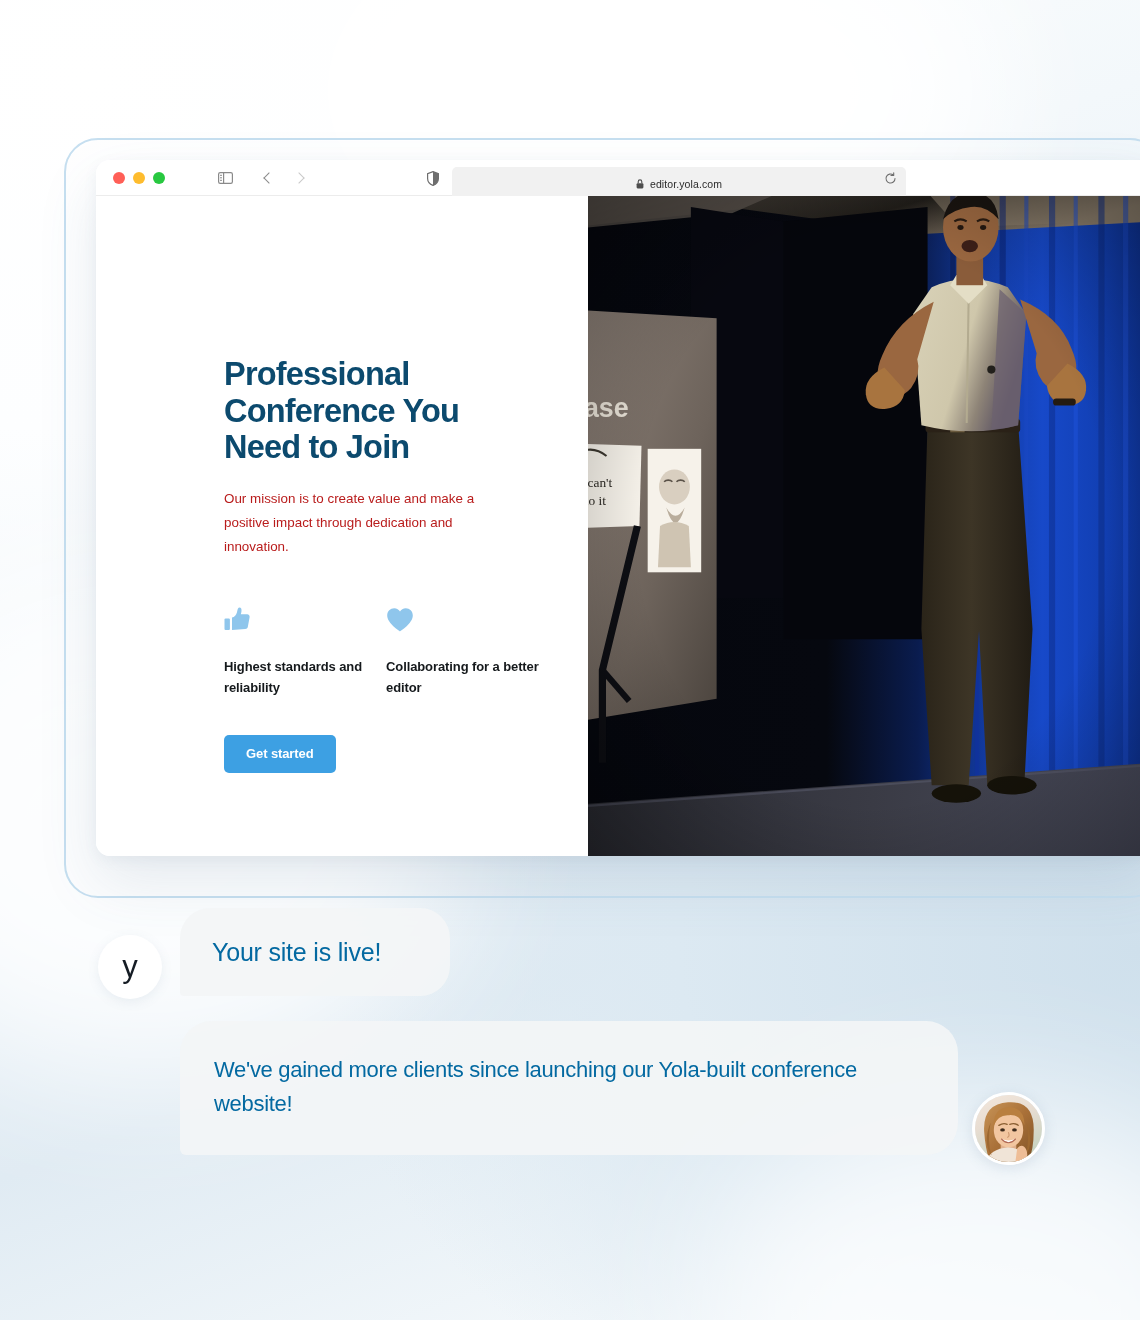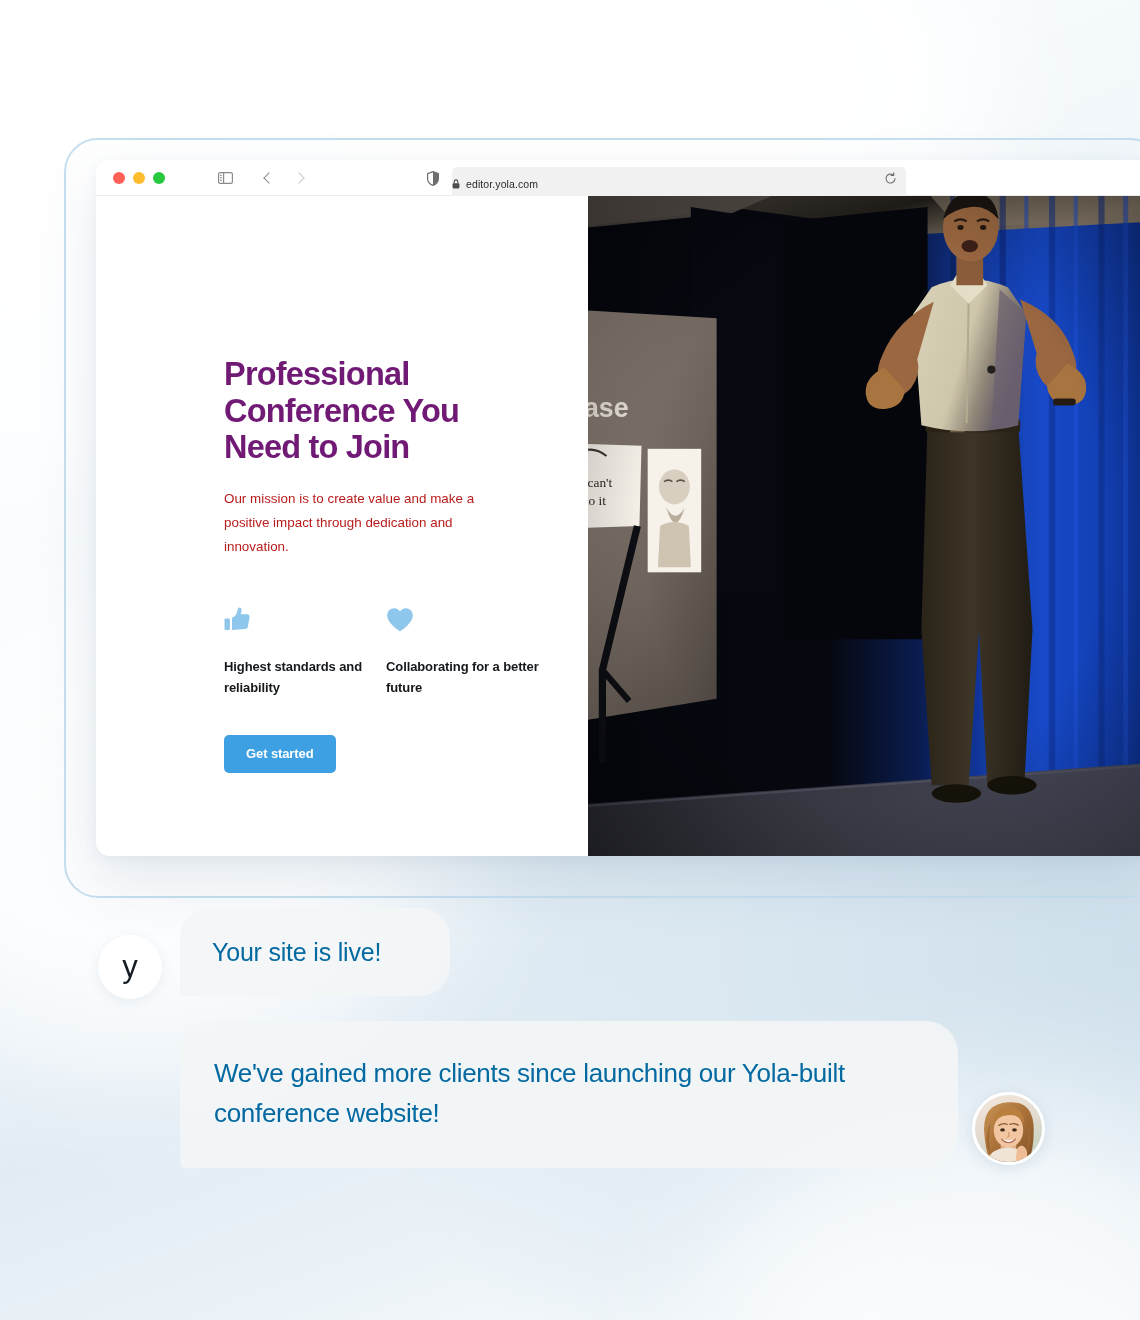--- a/index.html
+++ b/index.html
@@ -93,20 +93,21 @@
   #url-wrap {
     position: absolute;
     left: 356px;
     top: 7px;
     width: 454px;
     height: 34px;
     background: #f1f1f1;
     border-radius: 5px;
     display: flex;
     align-items: center;
+    justify-content: center;
     gap: 6px;
   }
   #url-text {
     font-size: 10.5px;
     color: #2b2b2b;
     letter-spacing: 0.1px;
   }
   #shield-icon-wrap {
     position: absolute;
     left: 329px;
@@ -137,21 +138,21 @@
     position: absolute;
     left: 128px;
     top: 160px;
     width: 330px;
   }
 
   #hero-title {
     font-size: 32.5px;
     line-height: 1.13;
     font-weight: 700;
-    color: #701a75;
+    color: #0c4a6e;
     letter-spacing: -0.8px;
     width: 300px;
   }
 
   #hero-sub {
     margin-top: 21px;
     font-size: 13.4px;
     line-height: 1.78;
     color: #b91c1c;
     width: 282px;
@@ -233,21 +234,21 @@
     padding-left: 32px;
     font-size: 25px;
     letter-spacing: -0.2px;
   }
 
   #bubble-2 {
     position: absolute;
     left: 180px; top: 1021px;
     width: 778px;
     padding: 32px 34px 34px 34px;
-    font-size: 26px;
+    font-size: 22px;
     line-height: 1.55;
     letter-spacing: -0.3px;
     border-radius: 32px 32px 32px 6px;
   }
 
   #avatar-person {
     position: absolute;
     left: 972px; top: 1092px;
     width: 73px; height: 73px;
     border-radius: 50%;
@@ -338,21 +339,21 @@
               </div>
               <div class="feature-label">Highest standards and reliability</div>
             </div>
 
             <div class="feature">
               <div class="feature-icon">
                 <svg width="28" height="26" viewBox="0 0 28 26">
                   <path d="M14 24.4 C14 24.4 1.2 16.6 1.2 8.6 C1.2 4.3 4.4 1.3 8.2 1.3 c2.6 0 4.7 1.4 5.8 3.3 c1.1 -1.9 3.2 -3.3 5.8 -3.3 c3.8 0 7 3 7 7.3 c0 8 -12.8 15.8 -12.8 15.8 Z" fill="#8fc6ec"></path>
                 </svg>
               </div>
-              <div class="feature-label">Collaborating for a better future</div>
+              <div class="feature-label">Collaborating for a better editor</div>
             </div>
 
           </div>
 
           <button id="cta">Get started</button>
         </div>
       </div>
 
       <div id="hero-photo">
         <svg viewBox="0 0 552 660" preserveAspectRatio="xMidYMid slice">

